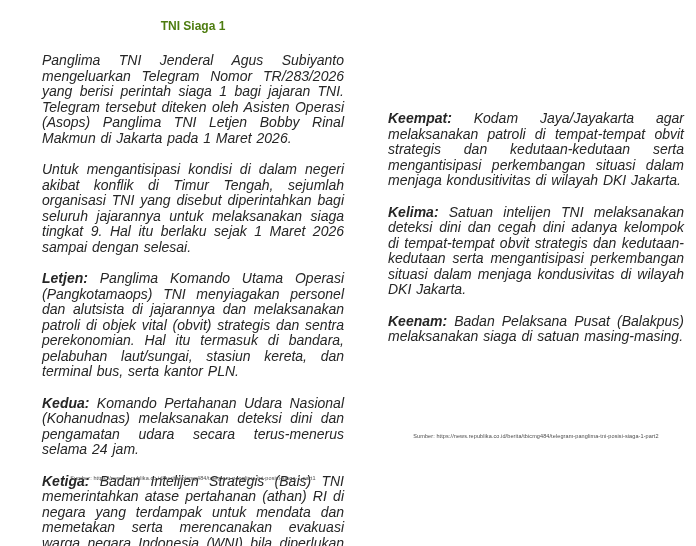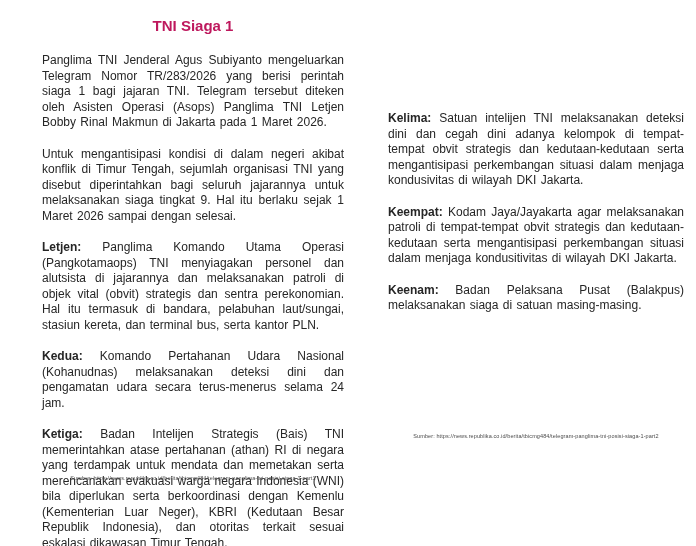--- a/index.html
+++ b/index.html
@@ -23,33 +23,34 @@
     left: 42px;
     top: 12px;
     width: 302px;
   }
   .col-right {
     left: 388px;
     top: 111px;
     width: 296px;
   }
   .doc-title {
-    font-size: 15px;
+    font-size: 12px;
     line-height: 16px;
     font-weight: bold;
     text-align: center;
     margin: 6px 0 19px 0;
-    color: #be185d;
+    color: #4d7c0f;
   }
   .para {
-    font-size: 12px;
+    font-size: 14px;
     line-height: 15.5px;
     text-align: justify;
     margin: 0 0 16px 0;
     word-spacing: 1px;
+    font-style: italic;
   }
   .lead {
     font-weight: bold;
   }
   .source {
     position: absolute;
     font-size: 5.5px;
     line-height: 7px;
     text-align: center;
     color: #4a4a4a;
@@ -79,23 +80,23 @@
     <p class="para"><span class="lead"></span><span>Untuk mengantisipasi kondisi di dalam negeri akibat konflik di Timur Tengah, sejumlah organisasi TNI yang disebut diperintahkan bagi seluruh jajarannya untuk melaksanakan siaga tingkat 9. Hal itu berlaku sejak 1 Maret 2026 sampai dengan selesai.</span></p>
 
     <p class="para"><span class="lead">Letjen:</span><span> Panglima Komando Utama Operasi (Pangkotamaops) TNI menyiagakan personel dan alutsista di jajarannya dan melaksanakan patroli di objek vital (obvit) strategis dan sentra perekonomian. Hal itu termasuk di bandara, pelabuhan laut/sungai, stasiun kereta, dan terminal bus, serta kantor PLN.</span></p>
 
     <p class="para"><span class="lead">Kedua:</span><span> Komando Pertahanan Udara Nasional (Kohanudnas) melaksanakan deteksi dini dan pengamatan udara secara terus-menerus selama 24 jam.</span></p>
 
     <p class="para"><span class="lead">Ketiga:</span><span> Badan Intelijen Strategis (Bais) TNI memerintahkan atase pertahanan (athan) RI di negara yang terdampak untuk mendata dan memetakan serta merencanakan evakuasi warga negara Indonesia (WNI) bila diperlukan serta berkoordinasi dengan Kemenlu (Kementerian Luar Neger), KBRI (Kedutaan Besar Republik Indonesia), dan otoritas terkait sesuai eskalasi dikawasan Timur Tengah.</span></p>
   </div>
 
   <div class="col col-right">
+    <p class="para"><span class="lead">Keempat:</span><span> Kodam Jaya/Jayakarta agar melaksanakan patroli di tempat-tempat obvit strategis dan kedutaan-kedutaan serta mengantisipasi perkembangan situasi dalam menjaga kondusitivitas di wilayah DKI Jakarta.</span></p>
+
     <p class="para"><span class="lead">Kelima:</span><span> Satuan intelijen TNI melaksanakan deteksi dini dan cegah dini adanya kelompok di tempat-tempat obvit strategis dan kedutaan-kedutaan serta mengantisipasi perkembangan situasi dalam menjaga kondusivitas di wilayah DKI Jakarta.</span></p>
-
-    <p class="para"><span class="lead">Keempat:</span><span> Kodam Jaya/Jayakarta agar melaksanakan patroli di tempat-tempat obvit strategis dan kedutaan-kedutaan serta mengantisipasi perkembangan situasi dalam menjaga kondusitivitas di wilayah DKI Jakarta.</span></p>
 
     <p class="para"><span class="lead">Keenam:</span><span> Badan Pelaksana Pusat (Balakpus) melaksanakan siaga di satuan masing-masing.</span></p>
 
   </div>
 
   <div class="source source-left">Sumber: https://news.republika.co.id/berita/tbicmg484/telegram-panglima-tni-posisi-siaga-1-part1</div>
 
   <div class="source source-right">Sumber: https://news.republika.co.id/berita/tbicmg484/telegram-panglima-tni-posisi-siaga-1-part2</div>
 
 </div>

